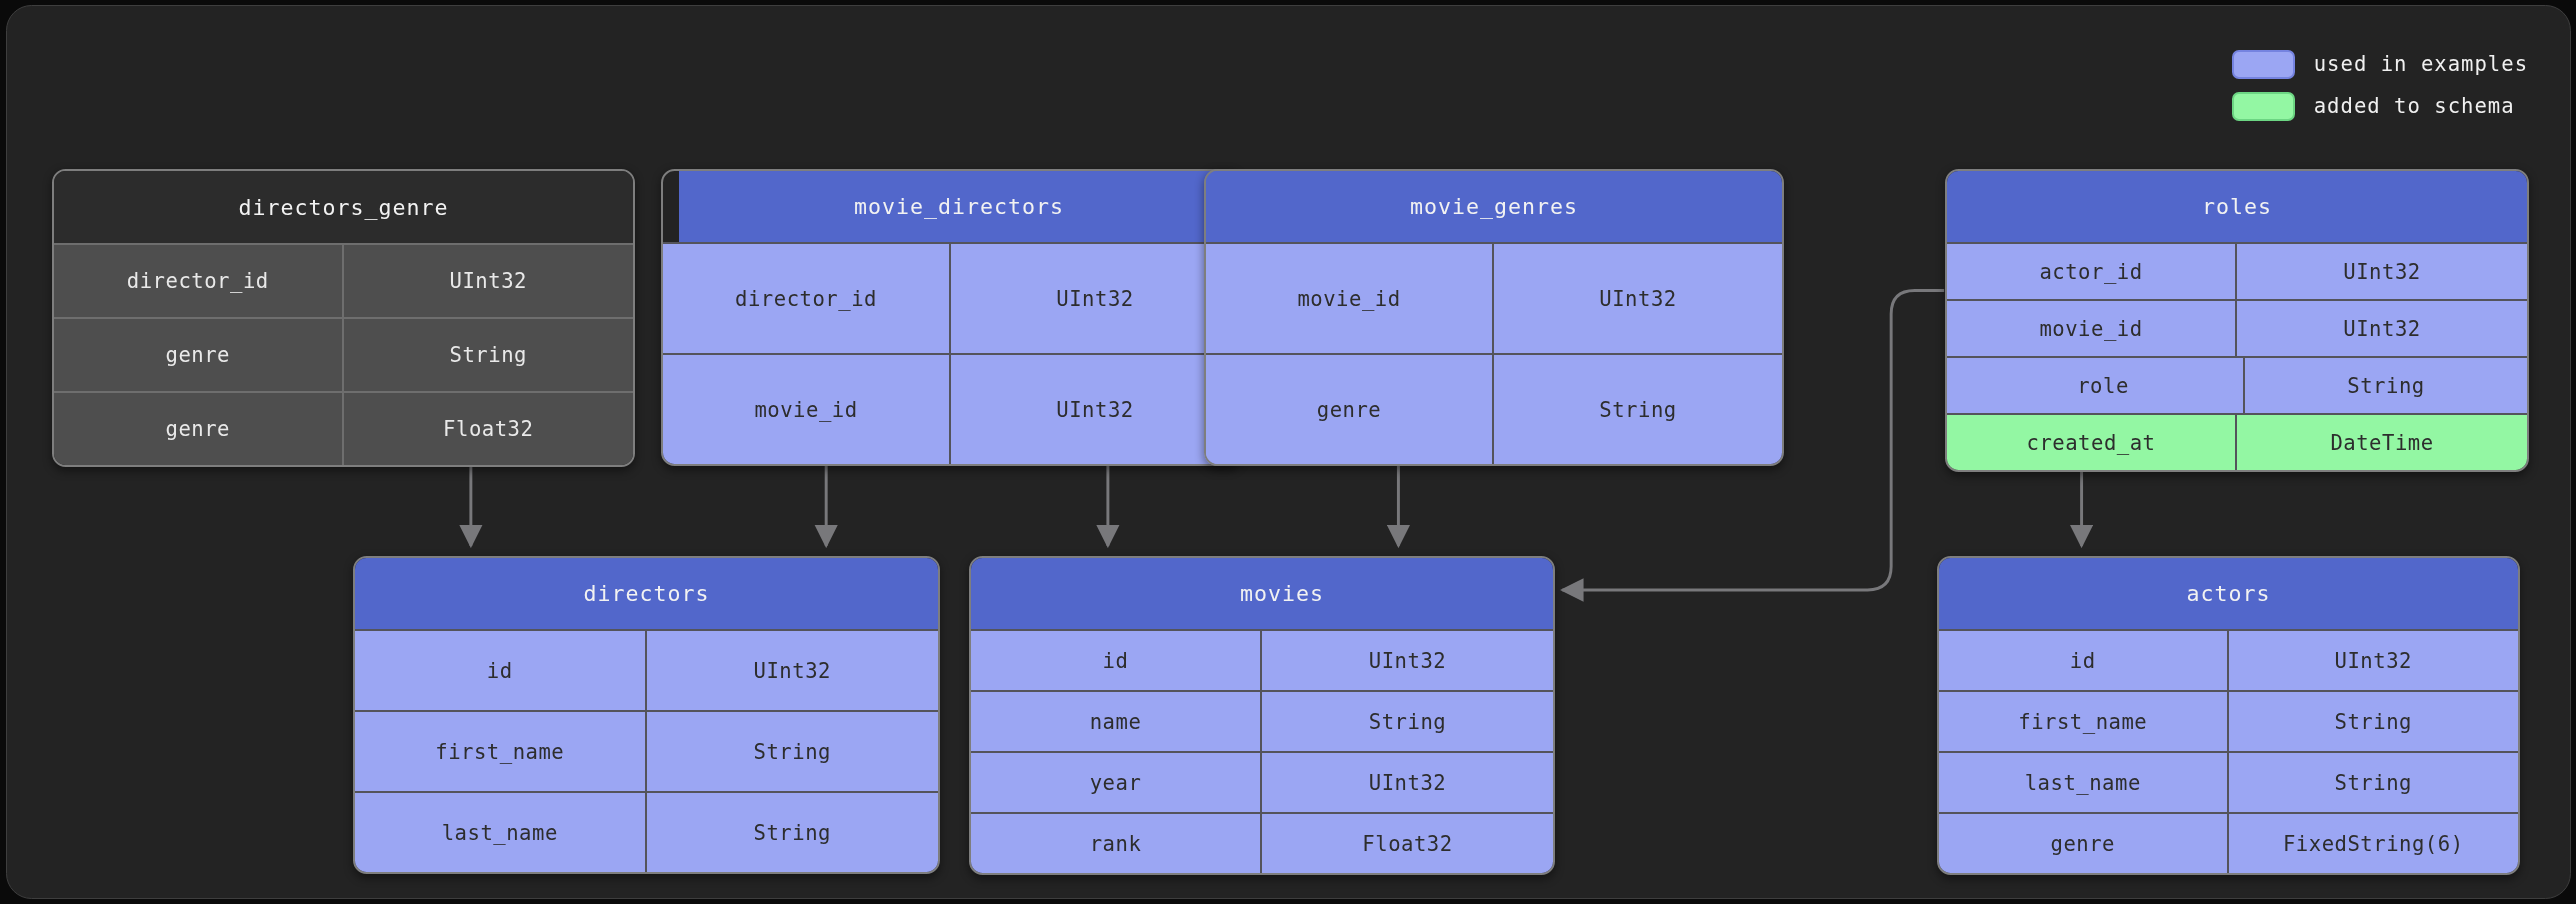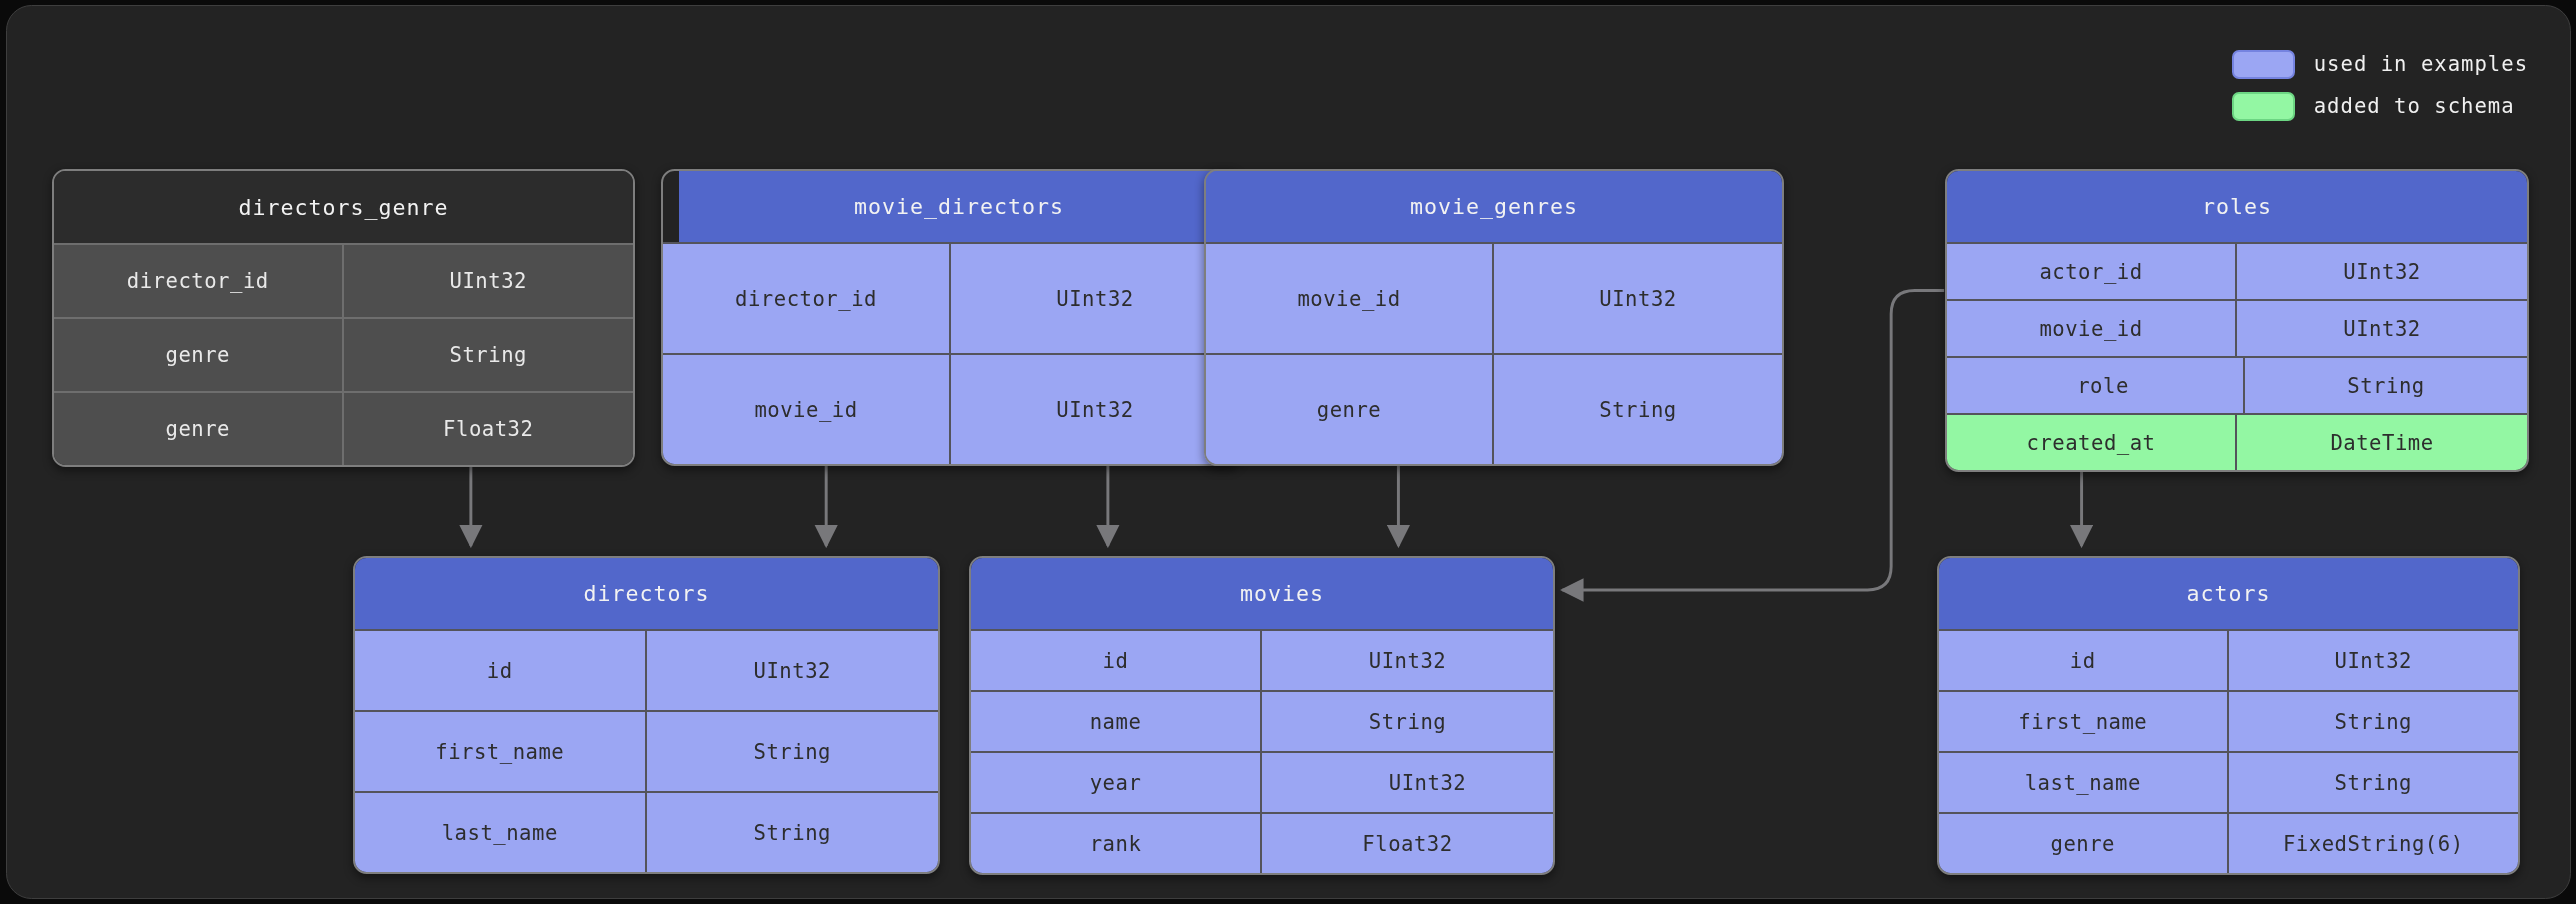--- a/index.html
+++ b/index.html
@@ -155,21 +155,21 @@
     <div class="tbl blue" style="left: 969px; top: 556px; width: 586px;">
       <div class="tbl-header" style="height: 71px; padding-left: 40px;">movies</div>
       <div class="row" style="height: 59px;">
         <div class="cell name">id</div>
         <div class="cell type">UInt32</div>
       </div>
       <div class="row" style="height: 59px;">
         <div class="cell name">name</div>
         <div class="cell type">String</div>
       </div>
-      <div class="row" style="height: 59px; gap: 20px;">
+      <div class="row" style="height: 59px;">
         <div class="cell name">year</div>
         <div class="cell type">UInt32</div>
       </div>
       <div class="row" style="height: 59px;">
         <div class="cell name">rank</div>
         <div class="cell type">Float32</div>
       </div>
     </div>
     <div class="tbl blue" style="left: 1937px; top: 556px; width: 583px;">
       <div class="tbl-header" style="height: 71px;">actors</div>

